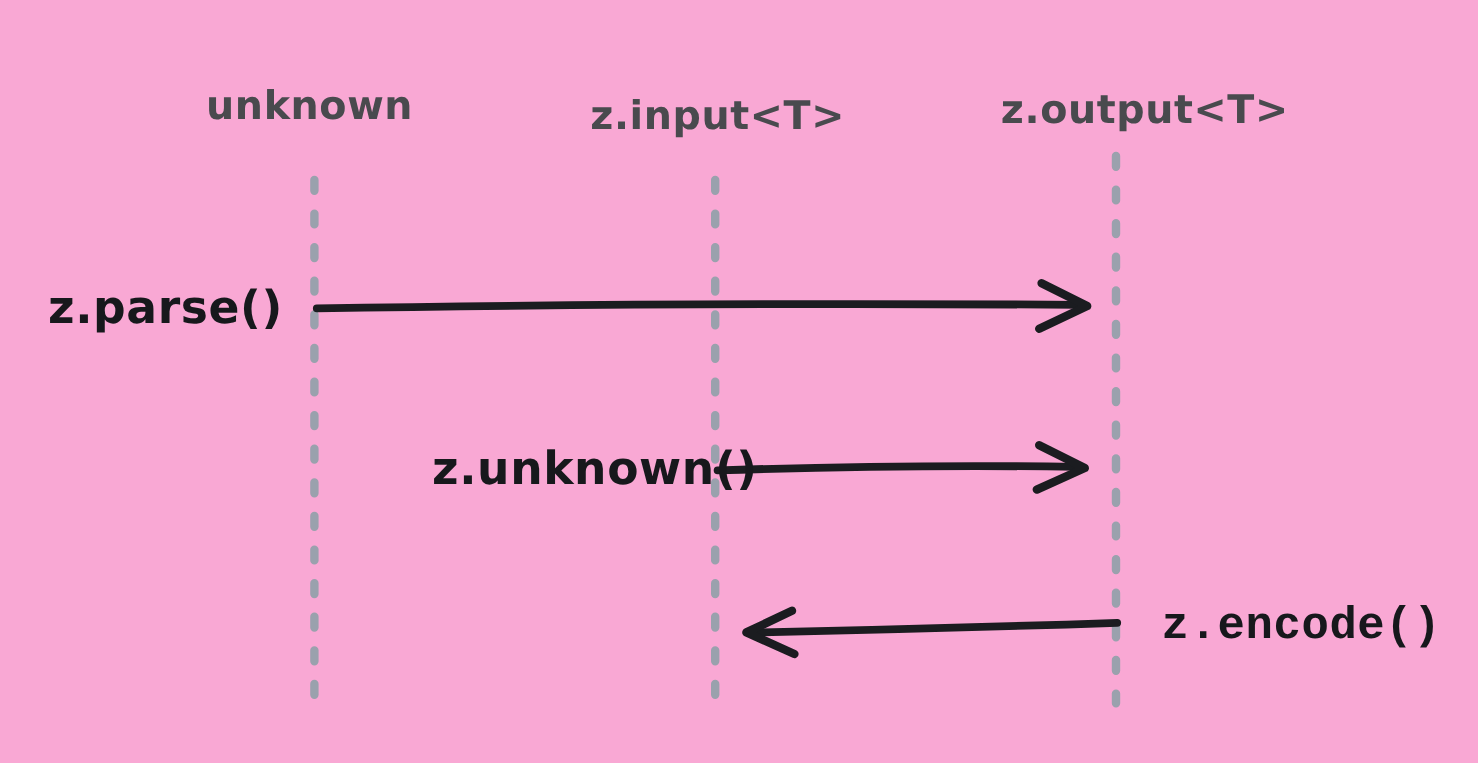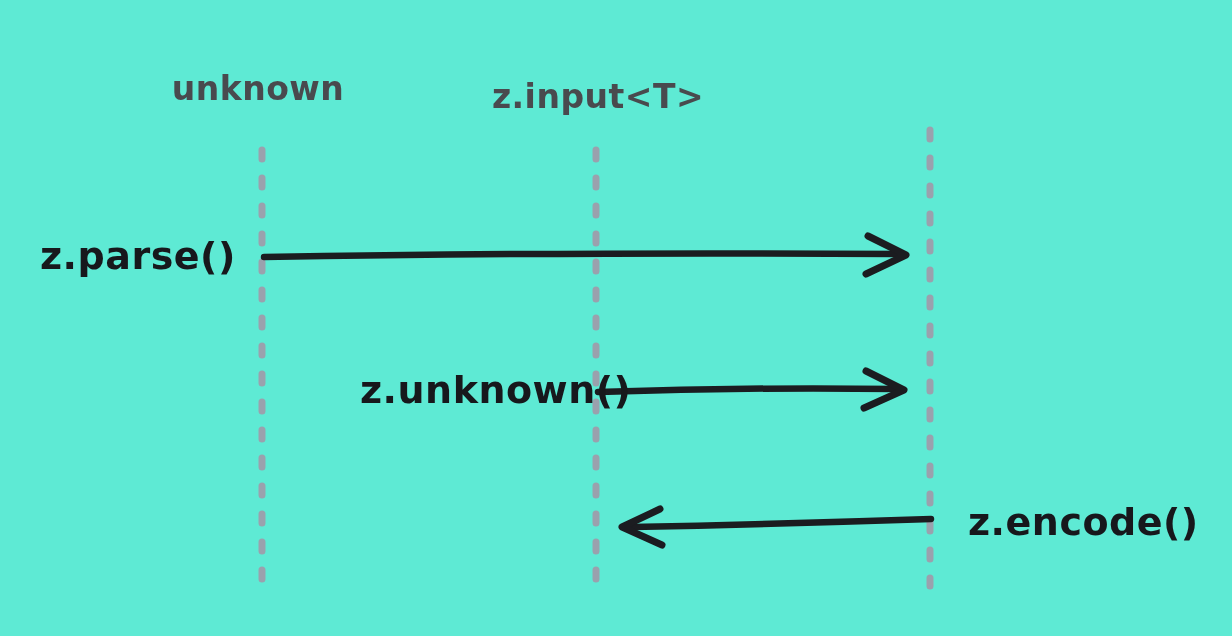--- a/index.html
+++ b/index.html
@@ -5,21 +5,21 @@
   html, body {
     margin: 0;
     padding: 0;
     background: #f8f9fb;
     font-family: "DejaVu Sans", "Liberation Sans", sans-serif;
   }
   .canvas {
     position: relative;
     width: 1232px;
     height: 636px;
-    background: #5eead4;
+    background: #f9a8d4;
     overflow: hidden;
   }
   .diagram-svg {
     position: absolute;
     left: 0;
     top: 0;
   }
   .lifeline-header {
     position: absolute;
     transform: translate(-50%, -50%);
@@ -32,21 +32,21 @@
   .msg-label {
     position: absolute;
     transform: translateY(-50%);
     font-size: 38px;
     font-weight: 700;
     color: #17181c;
     letter-spacing: 0.5px;
     white-space: nowrap;
   }
   .msg-label.align-right { text-align: right; }
-  .msg-label.align-left  { text-align: left; }
+  .msg-label.align-left  { text-align: left; font-family: Liberation Mono, monospace; }
 
   #header-unknown  { left: 258px; top: 88px; }
   #header-zinput   { left: 598px; top: 96px; text-align: right; }
   #header-zoutput  { left: 954px; top: 91px; }
 
   #label-parse  { left: 40px;  width: 195px; top: 256px; }
   #label-decode { left: 360px; width: 212px; top: 390px; }
   #label-encode { left: 968px; top: 522px; }
 </style>
 </head>
@@ -71,18 +71,19 @@
     </g>
 
     <g stroke="#1b1c20" fill="none" stroke-linecap="round" stroke-linejoin="round">
       <path d="M 931 519 Q 780 524 632 527" stroke-width="6.5"></path>
       <polyline points="660,509 622,527 662,545" stroke-width="7"></polyline>
     </g>
   </svg>
 
   <div class="lifeline-header" id="header-unknown">unknown</div>
   <div class="lifeline-header" id="header-zinput">z.input&lt;T&gt;</div>
+  <div class="lifeline-header" id="header-zoutput">z.output&lt;T&gt;</div>
 
   <div class="msg-label align-right" id="label-parse">z.parse()</div>
   <div class="msg-label align-right" id="label-decode">z.unknown()</div>
   <div class="msg-label align-left" id="label-encode">z.encode()</div>
 
 </div>
 
 </body></html>

